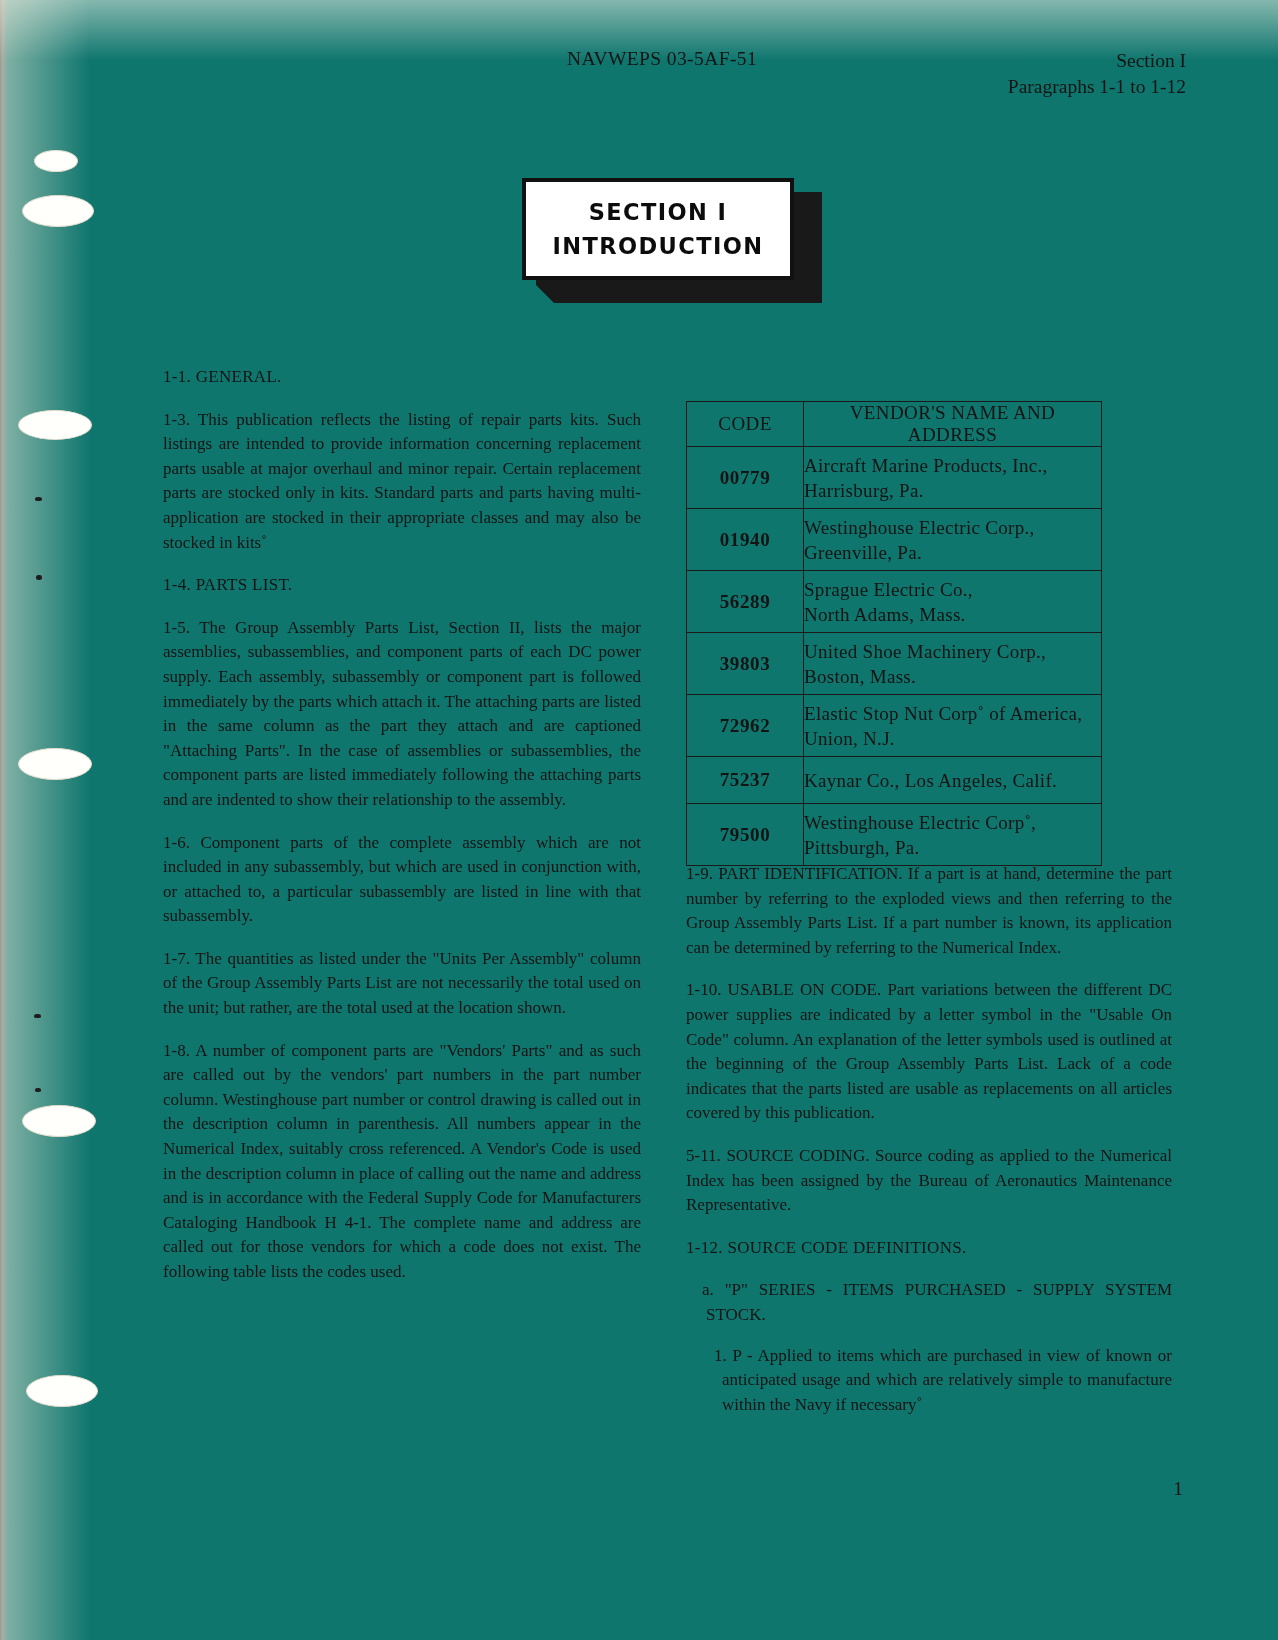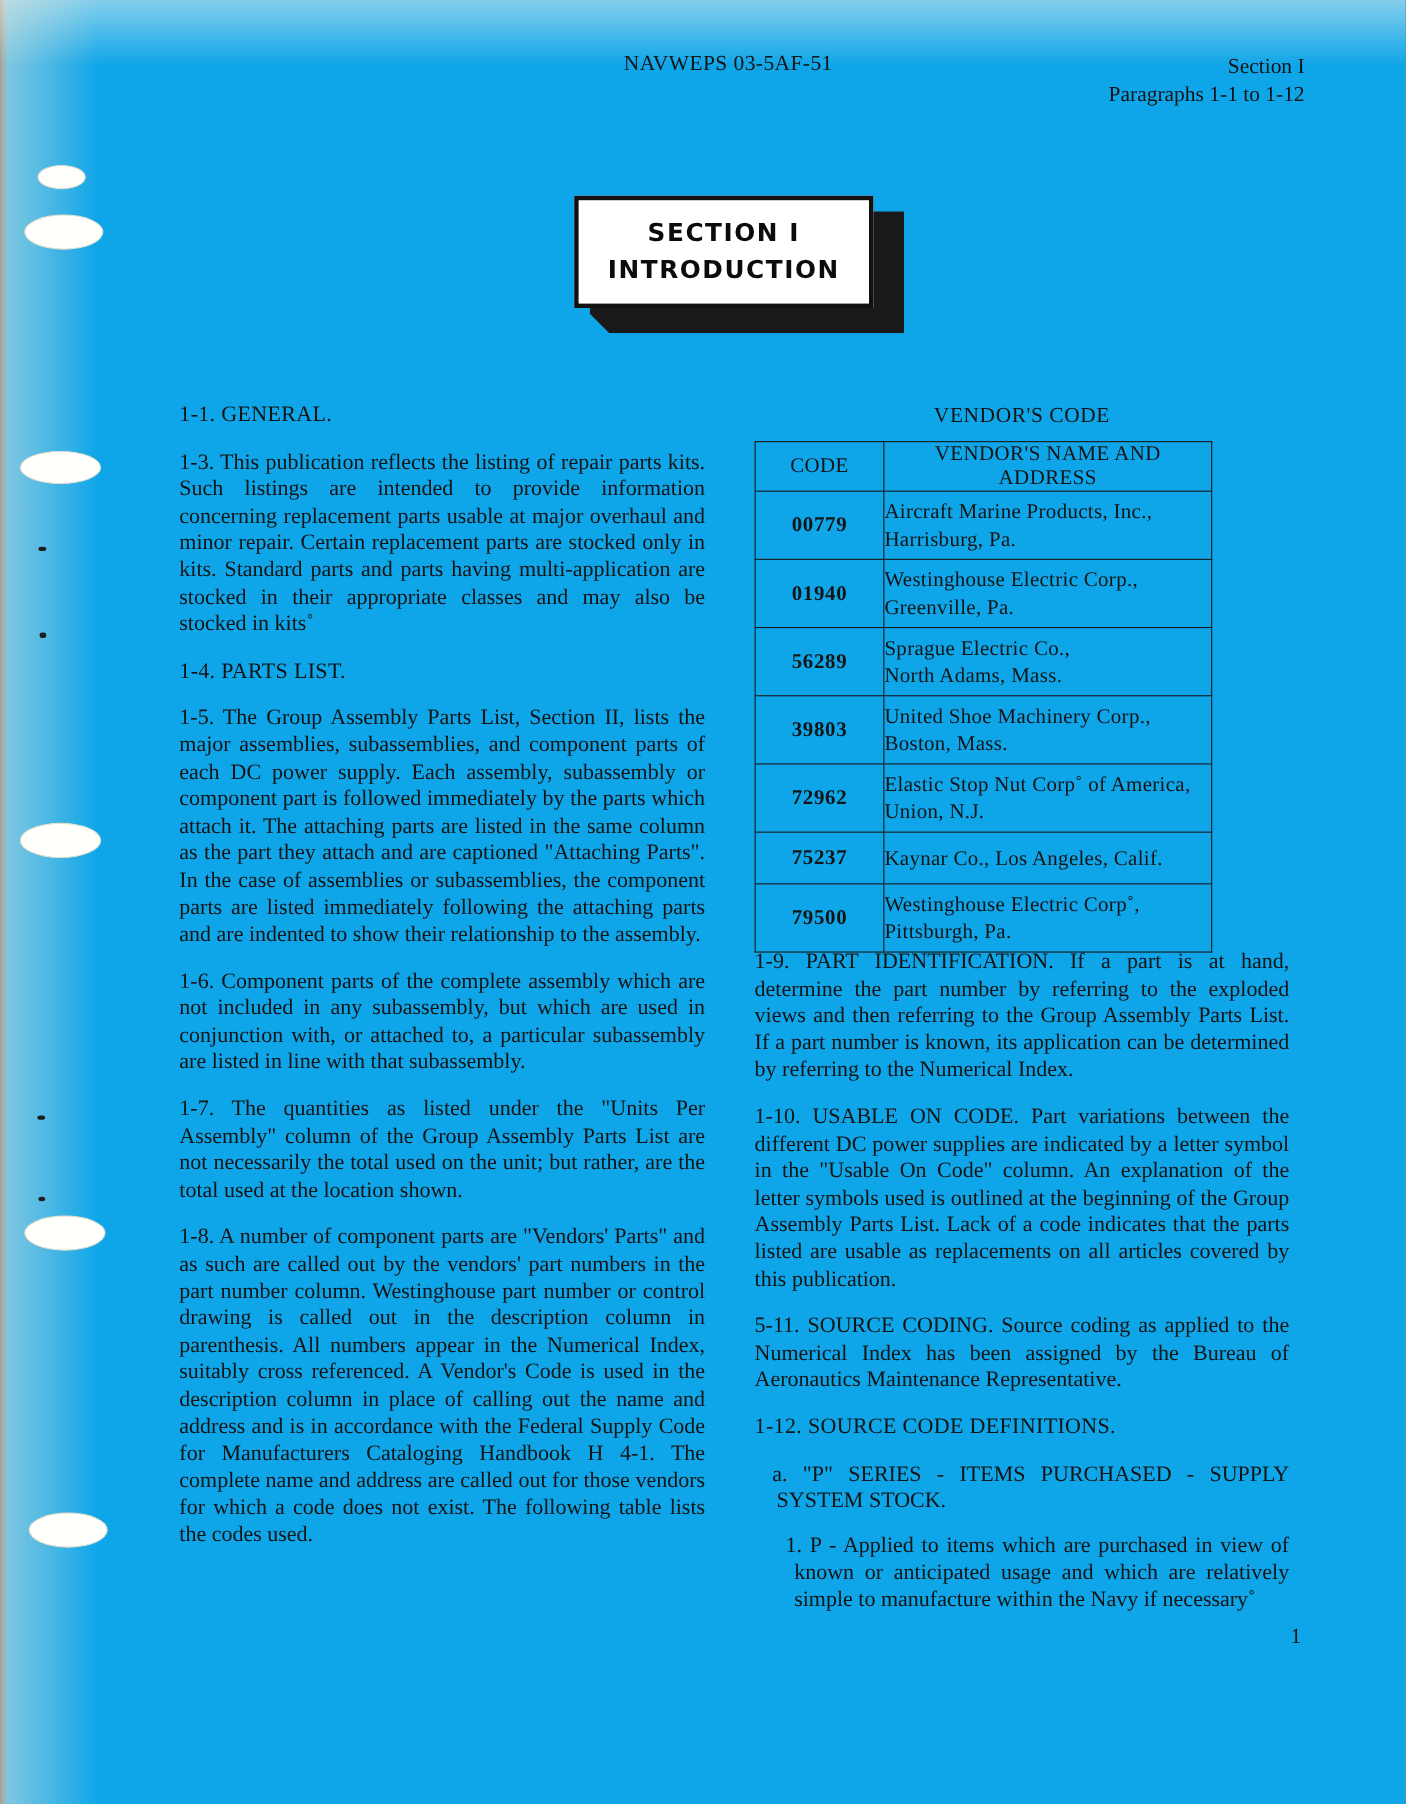--- a/index.html
+++ b/index.html
@@ -4,21 +4,21 @@
 <style>
   html, body {
     margin: 0;
     padding: 0;
     background: #8b8b8b;
   }
   .page {
     position: relative;
     width: 1278px;
     height: 1640px;
-    background: #0ea5e9;
+    background: #0f766e;
     overflow: hidden;
     font-family: "Liberation Serif", "DejaVu Serif", serif;
     color: #141414;
   }
   
   .paper-tint {
     position: absolute;
     inset: 0;
     background:
       linear-gradient(90deg, rgba(236,232,216,0.55) 0px, rgba(253,253,248,0) 90px),
@@ -106,21 +106,21 @@
     font-size: 22.5px;
     letter-spacing: 1.4px;
     color: #0c0c0c;
     line-height: 34px;
     white-space: nowrap;
   }
 
   
   .col {
     position: absolute;
-    font-size: 20px;
+    font-size: 17px;
     line-height: 24.6px;
     text-align: justify;
     text-justify: inter-word;
   }
   .col-left  { left: 163px; top: 365px; width: 478px; }
   .col-right { left: 686px; top: 862px; width: 486px; }
 
   .para { margin: 0 0 18px 0; }
   .para:last-child { margin-bottom: 16px; }
   .heading-para { margin: 0 0 18px 0; letter-spacing: .3px; }
@@ -221,21 +221,20 @@
   <div class="col col-left">
     <p class="heading-para no-just">1-1.  GENERAL.</p>
     <p class="para">1-3.  This publication reflects the listing of repair parts kits.  Such listings are intended to provide information concerning replacement parts usable at major overhaul and minor repair.  Certain replacement parts are stocked only in kits.  Standard parts and parts having multi-application are stocked in their appropriate classes and may also be stocked in kits˚</p>
     <p class="heading-para no-just">1-4.  PARTS LIST.</p>
     <p class="para">1-5.  The Group Assembly Parts List, Section II, lists the major assemblies, subassemblies, and component parts of each DC power supply. Each assembly, subassembly or component part is followed immediately by the parts which attach it.  The attaching parts are listed in the same column as the part they attach and are captioned "Attaching Parts".  In the case of assemblies or subassemblies, the component parts are listed immediately following the attaching parts and are indented to show their relationship to the assembly.</p>
     <p class="para">1-6.  Component parts of the complete assembly which are not  included in any  subassembly, but  which are used in conjunction with, or attached to, a particular subassembly are  listed in line with  that subassembly.</p>
     <p class="para">1-7.  The quantities as listed under the "Units Per Assembly" column of the Group Assembly Parts List are not necessarily the total used on the unit; but rather, are the total used at the location shown.</p>
     <p class="para">1-8.  A number of component parts are "Vendors' Parts" and as such are called out by the vendors' part numbers in the part number column. Westinghouse part number or control drawing is called out in the description column in parenthesis.  All numbers appear in the Numerical Index, suitably cross referenced.  A Vendor's Code  is used  in the description column in place of  calling out  the name  and address and is in accordance with the Federal Supply Code for Manufacturers Cataloging Handbook H 4-1.  The complete name  and  address  are  called  out for those vendors for which a code does not exist.  The following table lists the codes used.</p>
   </div>
 
-  <div class="vendor-title">VENDOR'S CODE</div>
 
   <table class="vendor">
     <thead>
       <tr>
         <th class="th-code">CODE</th>
         <th class="th-name">VENDOR'S NAME AND ADDRESS</th>
       </tr>
     </thead>
     <tbody>
       <tr>

